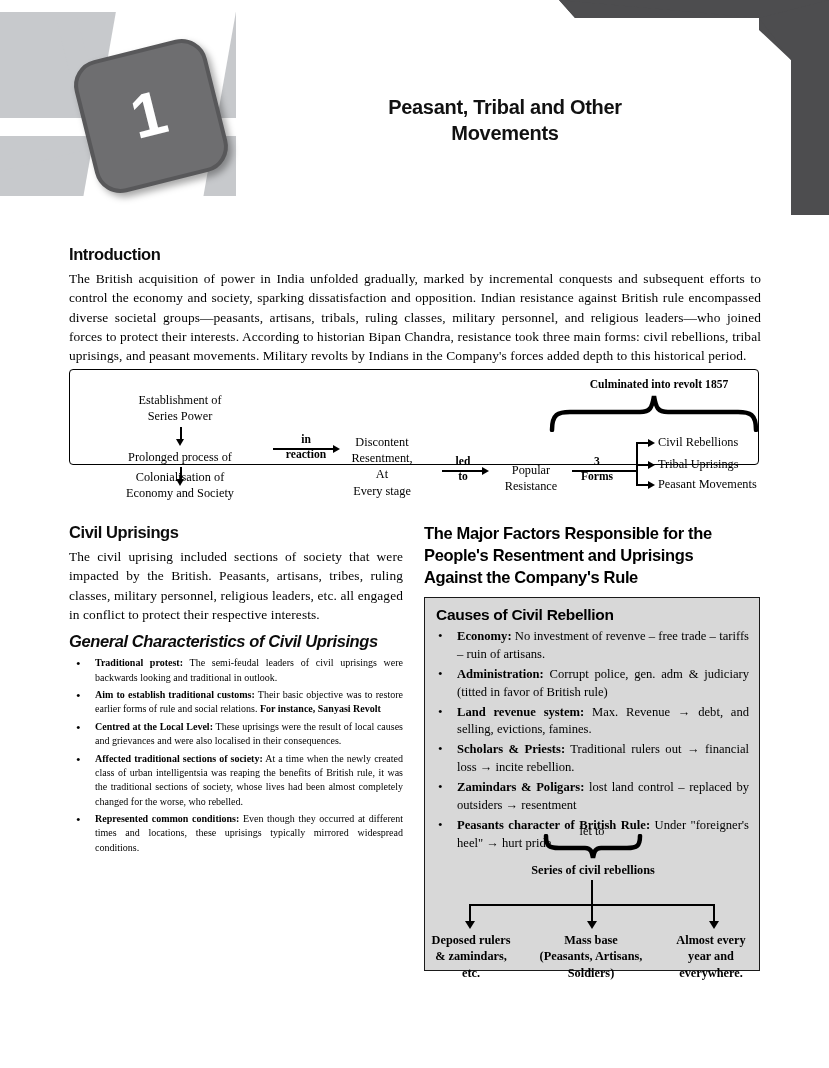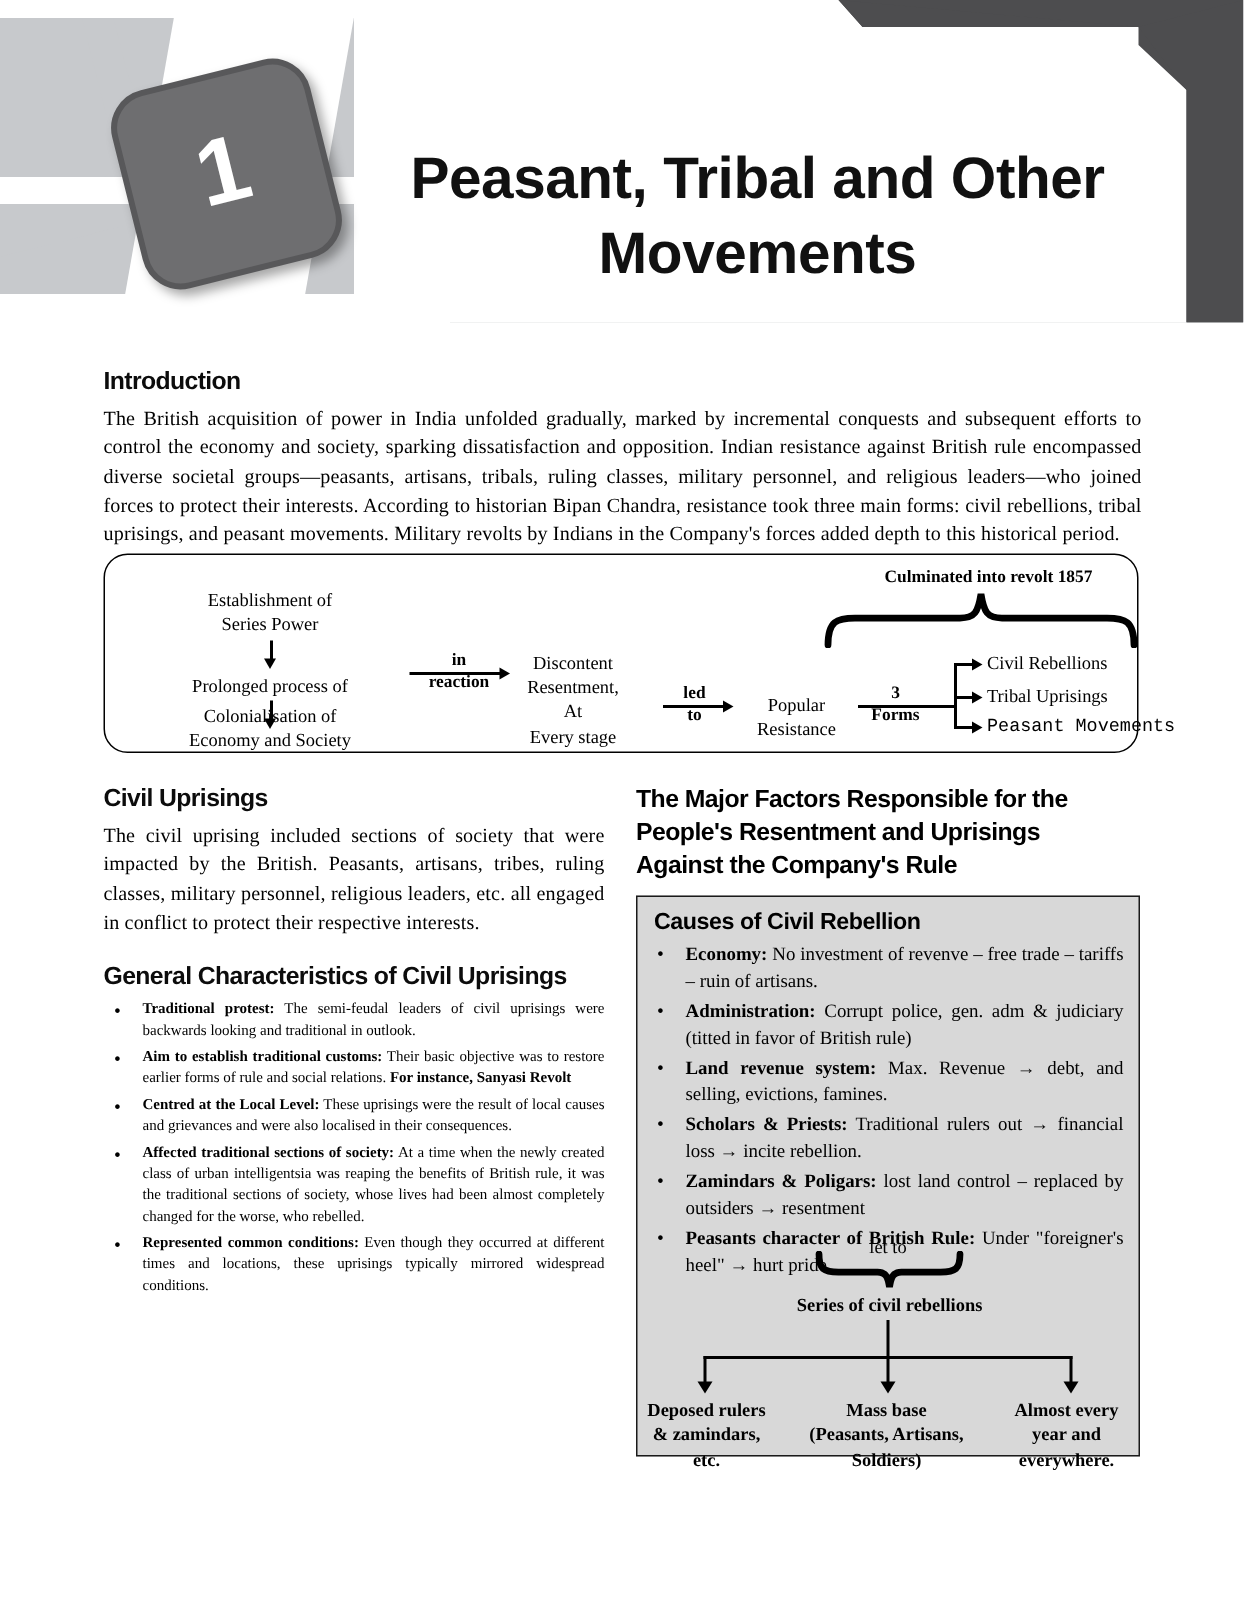--- a/index.html
+++ b/index.html
@@ -84,21 +84,21 @@
     width: 300px; height: 215px;
   }
 
   .chapter-title {
     position: absolute;
     left: 255px; top: 95px;
     width: 500px;
     text-align: center;
     font-family: "Liberation Sans", sans-serif;
     font-weight: bold;
-    font-size: 39px;
+    font-size: 20px;
     line-height: 1.28;
     letter-spacing: -0.3px;
     color: #111111;
   }
 
   
   .sheet {
     position: absolute;
     left: 0; top: 218px;
     width: 829px;
@@ -122,23 +122,23 @@
   .intro {
     position: absolute;
     left: 69px; top: 27px;
     width: 692px;
   }
 
   
   .flow-box {
     position: absolute;
     left: 69px; top: 151px;
-    width: 690px; height: 133px;
+    width: 690px; height: 96px;
     border: 1.6px solid #000;
-    border-radius: 16px;
+    border-radius: 4px;
     box-sizing: border-box;
   }
   .flow-inner { position: relative; width: 100%; height: 100%; font-size: 12.3px; }
   .fl { position: absolute; text-align: center; line-height: 1.32; white-space: nowrap; }
   .fl.bold { font-weight: bold; font-size: 11.6px; }
 
   .arrow-v {
     position: absolute;
     width: 0; height: 0;
     border-left: 2px solid #000;
@@ -342,33 +342,33 @@
 
       <div class="arrow-h" style="left:566px; top:72px; width:15px;"></div>
       <div class="arrow-head-r" style="left:578px; top:68.5px;"></div>
       <div class="arrow-h" style="left:566px; top:94px; width:15px;"></div>
       <div class="arrow-head-r" style="left:578px; top:90.5px;"></div>
       <div class="arrow-h" style="left:566px; top:114px; width:15px;"></div>
       <div class="arrow-head-r" style="left:578px; top:110.5px;"></div>
 
       <div class="fl" style="left:588px; top:64px; text-align:left;">Civil Rebellions</div>
       <div class="fl" style="left:588px; top:86px; text-align:left;">Tribal Uprisings</div>
-      <div class="fl" style="left:588px; top:106px; text-align:left;font-family:Liberation Mono, monospace;">Peasant Movements</div>
+      <div class="fl" style="left:588px; top:106px; text-align:left;">Peasant Movements</div>
 
       <svg style="position:absolute; left:478px; top:22px; width:212px; height:40px;" viewBox="0 0 212 40" preserveAspectRatio="none">
         <path d="M4,38 C4,22 10,20 22,20 L92,20 C102,20 104,16 106,4
                  C108,16 110,20 120,20 L190,20 C202,20 208,22 208,38" fill="none" stroke="#000" stroke-width="4.5" stroke-linecap="round"></path>
       </svg>
     </div>
   </div>
 
   <div class="col-left">
     <div class="h-sec">Civil Uprisings</div>
     <p class="body">The civil uprising included sections of society that were impacted by the British. Peasants, artisans, tribes, ruling classes, military personnel, religious leaders, etc. all engaged in conflict to protect their respective interests.</p>
-    <div class="h-sec" style="margin-top:18px;">General Characteristics of Civil Uprisings</div>
+    <div class="h-sec" style="margin-top:8px;font-style:italic;">General Characteristics of Civil Uprisings</div>
     <ul class="bul">
       <li>
         <b>Traditional protest:</b><span> The semi-feudal leaders of civil uprisings were backwards looking and traditional in outlook.</span><b></b>
       </li>
       <li>
         <b>Aim to establish traditional customs:</b><span> Their basic objective was to restore earlier forms of rule and social relations. </span><b>For instance, Sanyasi Revolt</b>
       </li>
       <li>
         <b>Centred at the Local Level:</b><span> These uprisings were the result of local causes and grievances and were also localised in their consequences.</span><b></b>
       </li>

